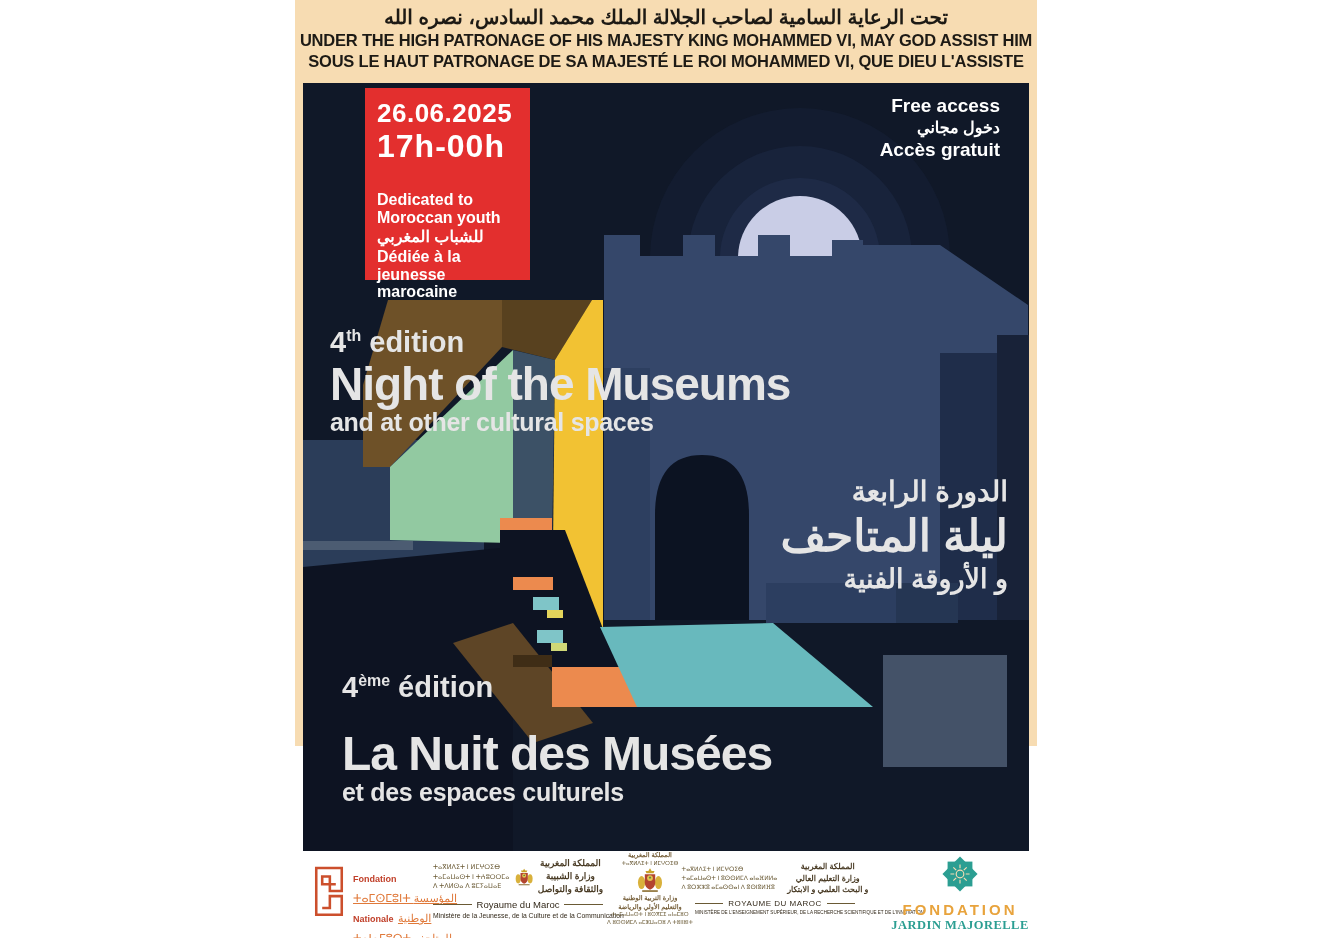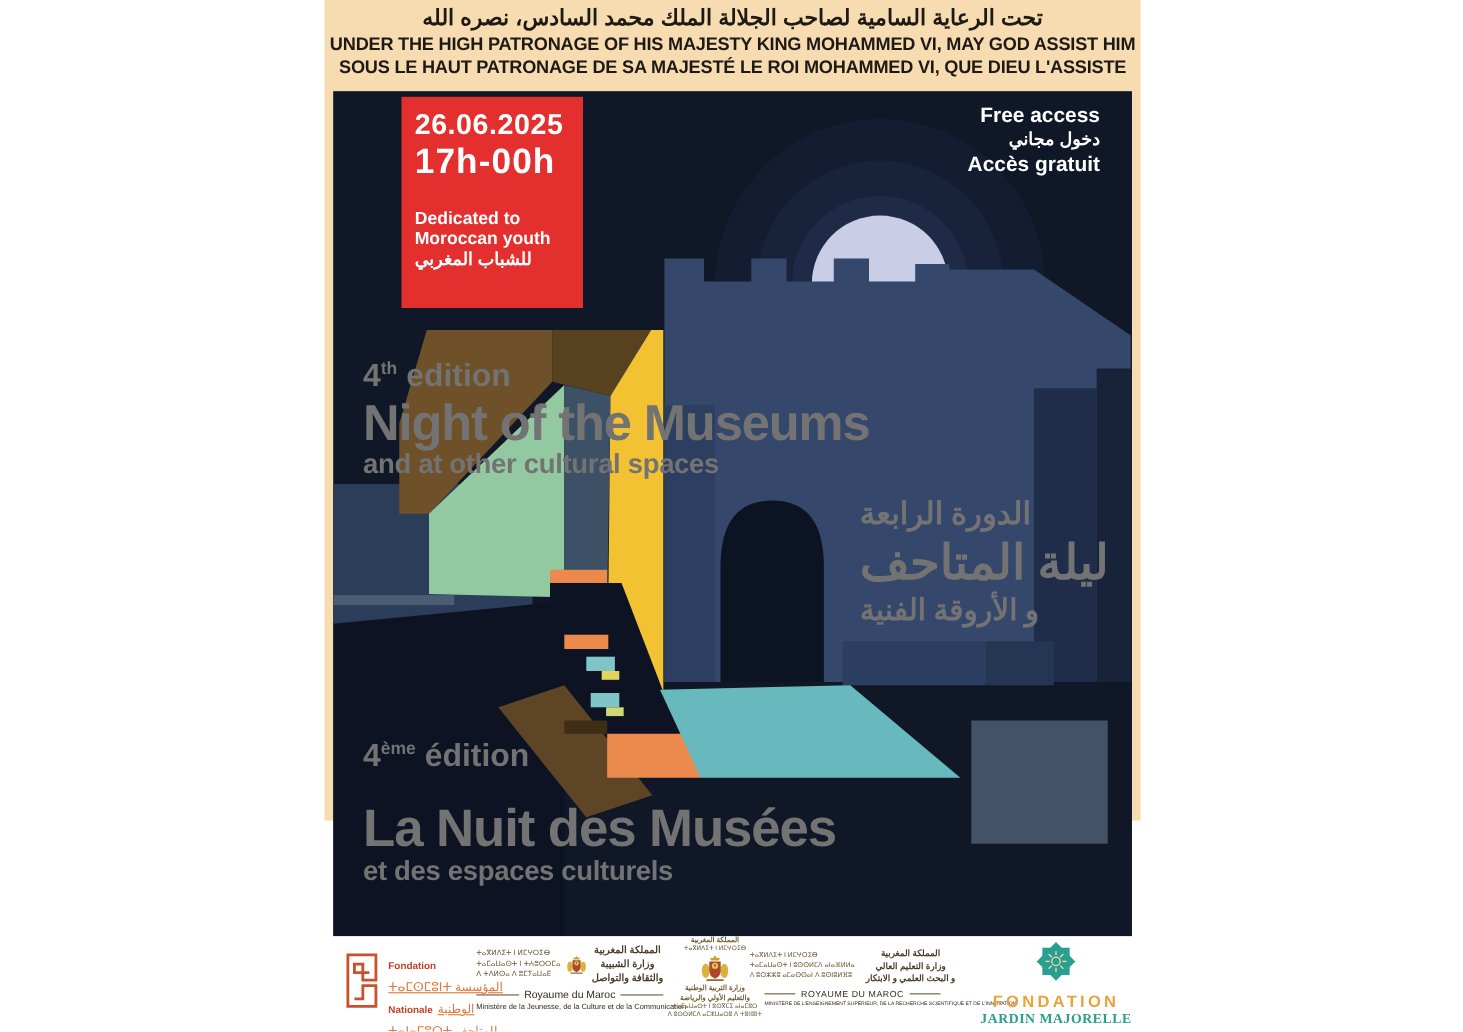--- a/index.html
+++ b/index.html
@@ -22,31 +22,31 @@
   .db-time { font-size:32px; font-weight:bold; letter-spacing:1px; margin-top:-1px; }
   .db-ded-en { font-size:16px; font-weight:bold; line-height:1.12; margin-top:26px; }
   .db-ded-ar { font-size:16px; font-weight:bold; direction:rtl; text-align:left; line-height:1.3; }
   .db-ded-fr { font-size:16px; font-weight:bold; line-height:1.12; }
 
   .access { position:absolute; right:29px; top:12px; text-align:right; color:#ffffff; }
   .access .a-en { font-size:19px; font-weight:bold; }
   .access .a-ar { font-size:16px; font-weight:bold; direction:rtl; line-height:1.4; }
   .access .a-fr { font-size:19px; font-weight:bold; }
 
-  .title-block { position:absolute; color:#737373; }
+  .title-block { position:absolute; color:#e5e5e5; }
   .t-en { left:27px; top:243px; }
-  .t-fr { left:27px; top:588px; }
+  .t-fr { left:39px; top:588px; }
   .ed-line { font-size:29px; font-weight:bold; }
   .ed-line sup { font-size:55%; }
   .main-line { font-size:46px; font-weight:bold; letter-spacing:-1px; line-height:1.04; margin-top:2px; }
   .t-fr .main-line { font-size:48px;margin-top:25px; }
   .sub-line { font-size:25px; font-weight:bold; letter-spacing:-0.3px; line-height:1.1; }
 
-  .t-ar { right:21px; top:367px; text-align:left; direction:rtl;
-          font-family:Liberation Serif, serif; }
+  .t-ar { right:21px; top:392px; text-align:right; direction:rtl;
+          font-family:Liberation Sans, sans-serif; }
   .ar-ed { font-size:28px; font-weight:bold; }
   .ar-main { font-size:44px; font-weight:bold; line-height:1.25; }
   .ar-sub { font-size:27px; font-weight:bold; }
 
   
   .logos { position:absolute; left:0; top:851px; width:742px; height:87px; }
   .logo { position:absolute; }
   .fnm { left:17px; top:10px; display:flex; align-items:flex-start; }
   .fnm-text { margin-left:7px; margin-top:6px; line-height:1.25; white-space:nowrap; }
   .fnm-latin { color:#c1402a; font-weight:bold; font-size:9px; }
@@ -135,20 +135,24 @@
       </svg>
 
       <div class="datebox">
         <div class="db-date">26.06.2025</div>
         <div class="db-time">17h-00h</div>
         <div class="db-ded-en">
           <div>Dedicated to</div>
           <div>Moroccan youth</div>
         </div>
         <div class="db-ded-ar">للشباب المغربي</div>
+        <div class="db-ded-fr">
+          <div>Dédiée à la jeunesse</div>
+          <div>marocaine</div>
+        </div>
       </div>
 
       <div class="access">
         <div class="a-en">Free access</div>
         <div class="a-ar">دخول مجاني</div>
         <div class="a-fr">Accès gratuit</div>
       </div>
 
       <div class="title-block t-en">
         <div class="ed-line"><span>4</span><sup>th</sup> <span>edition</span></div>

